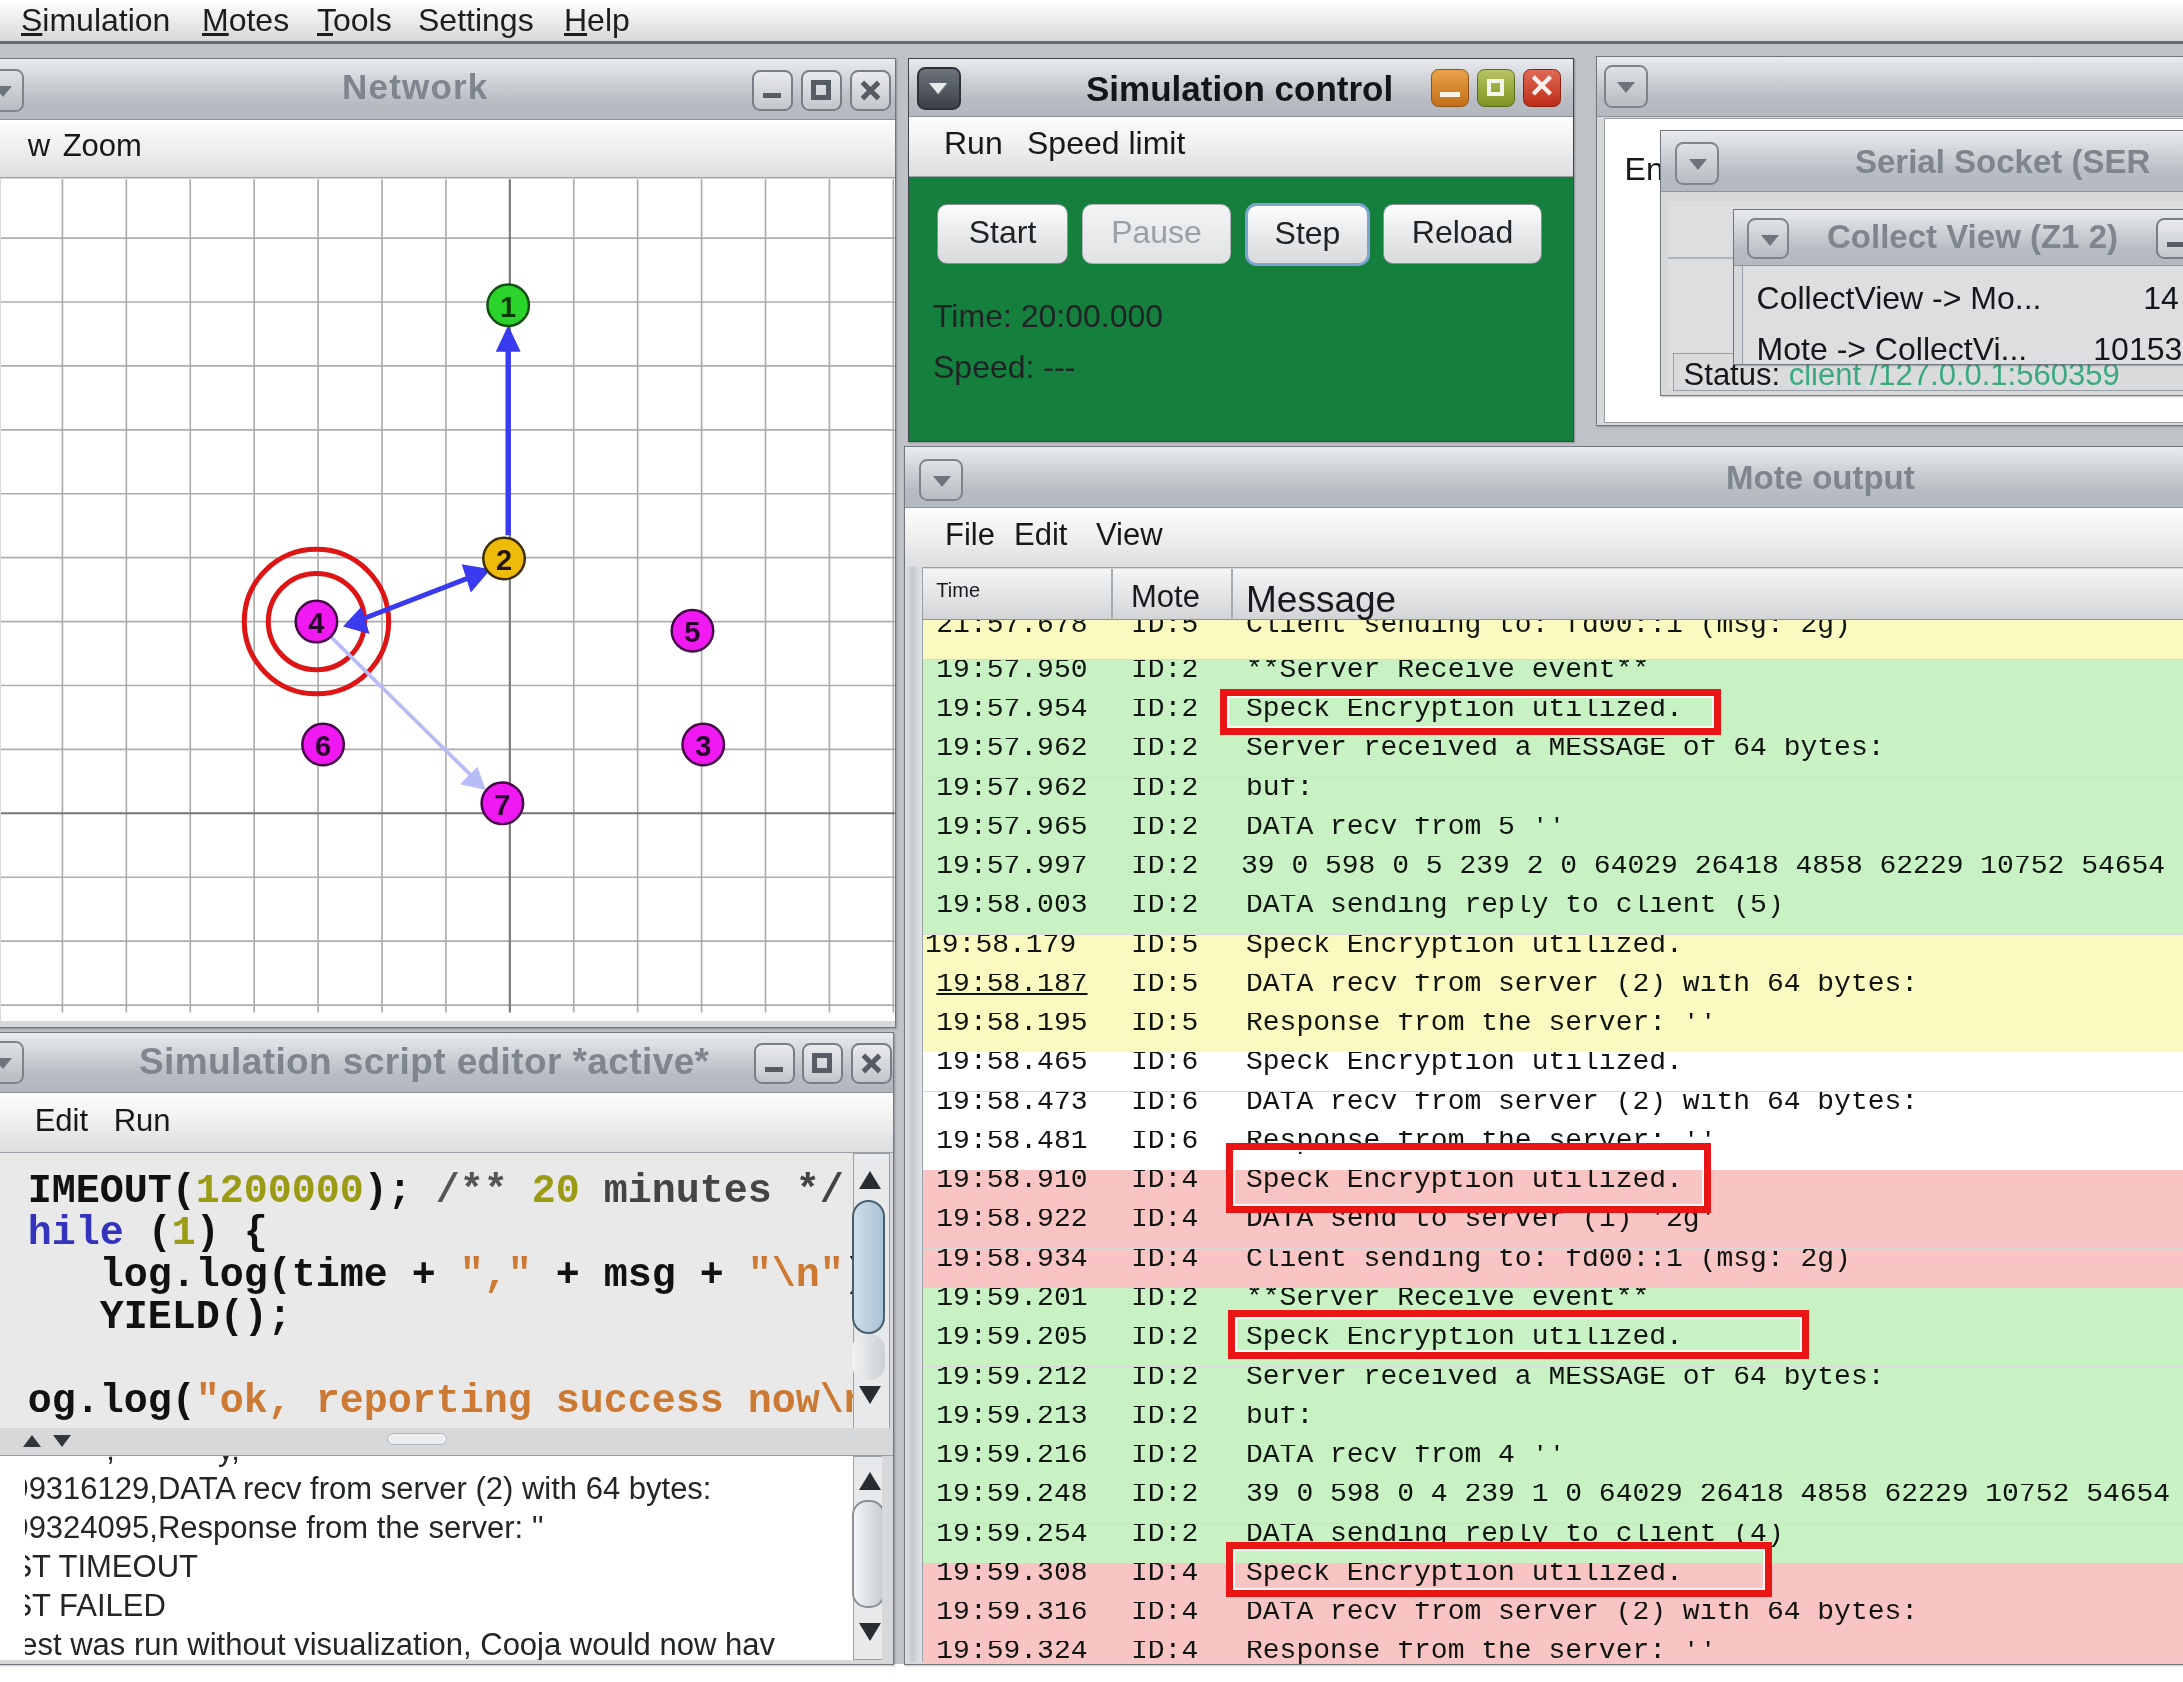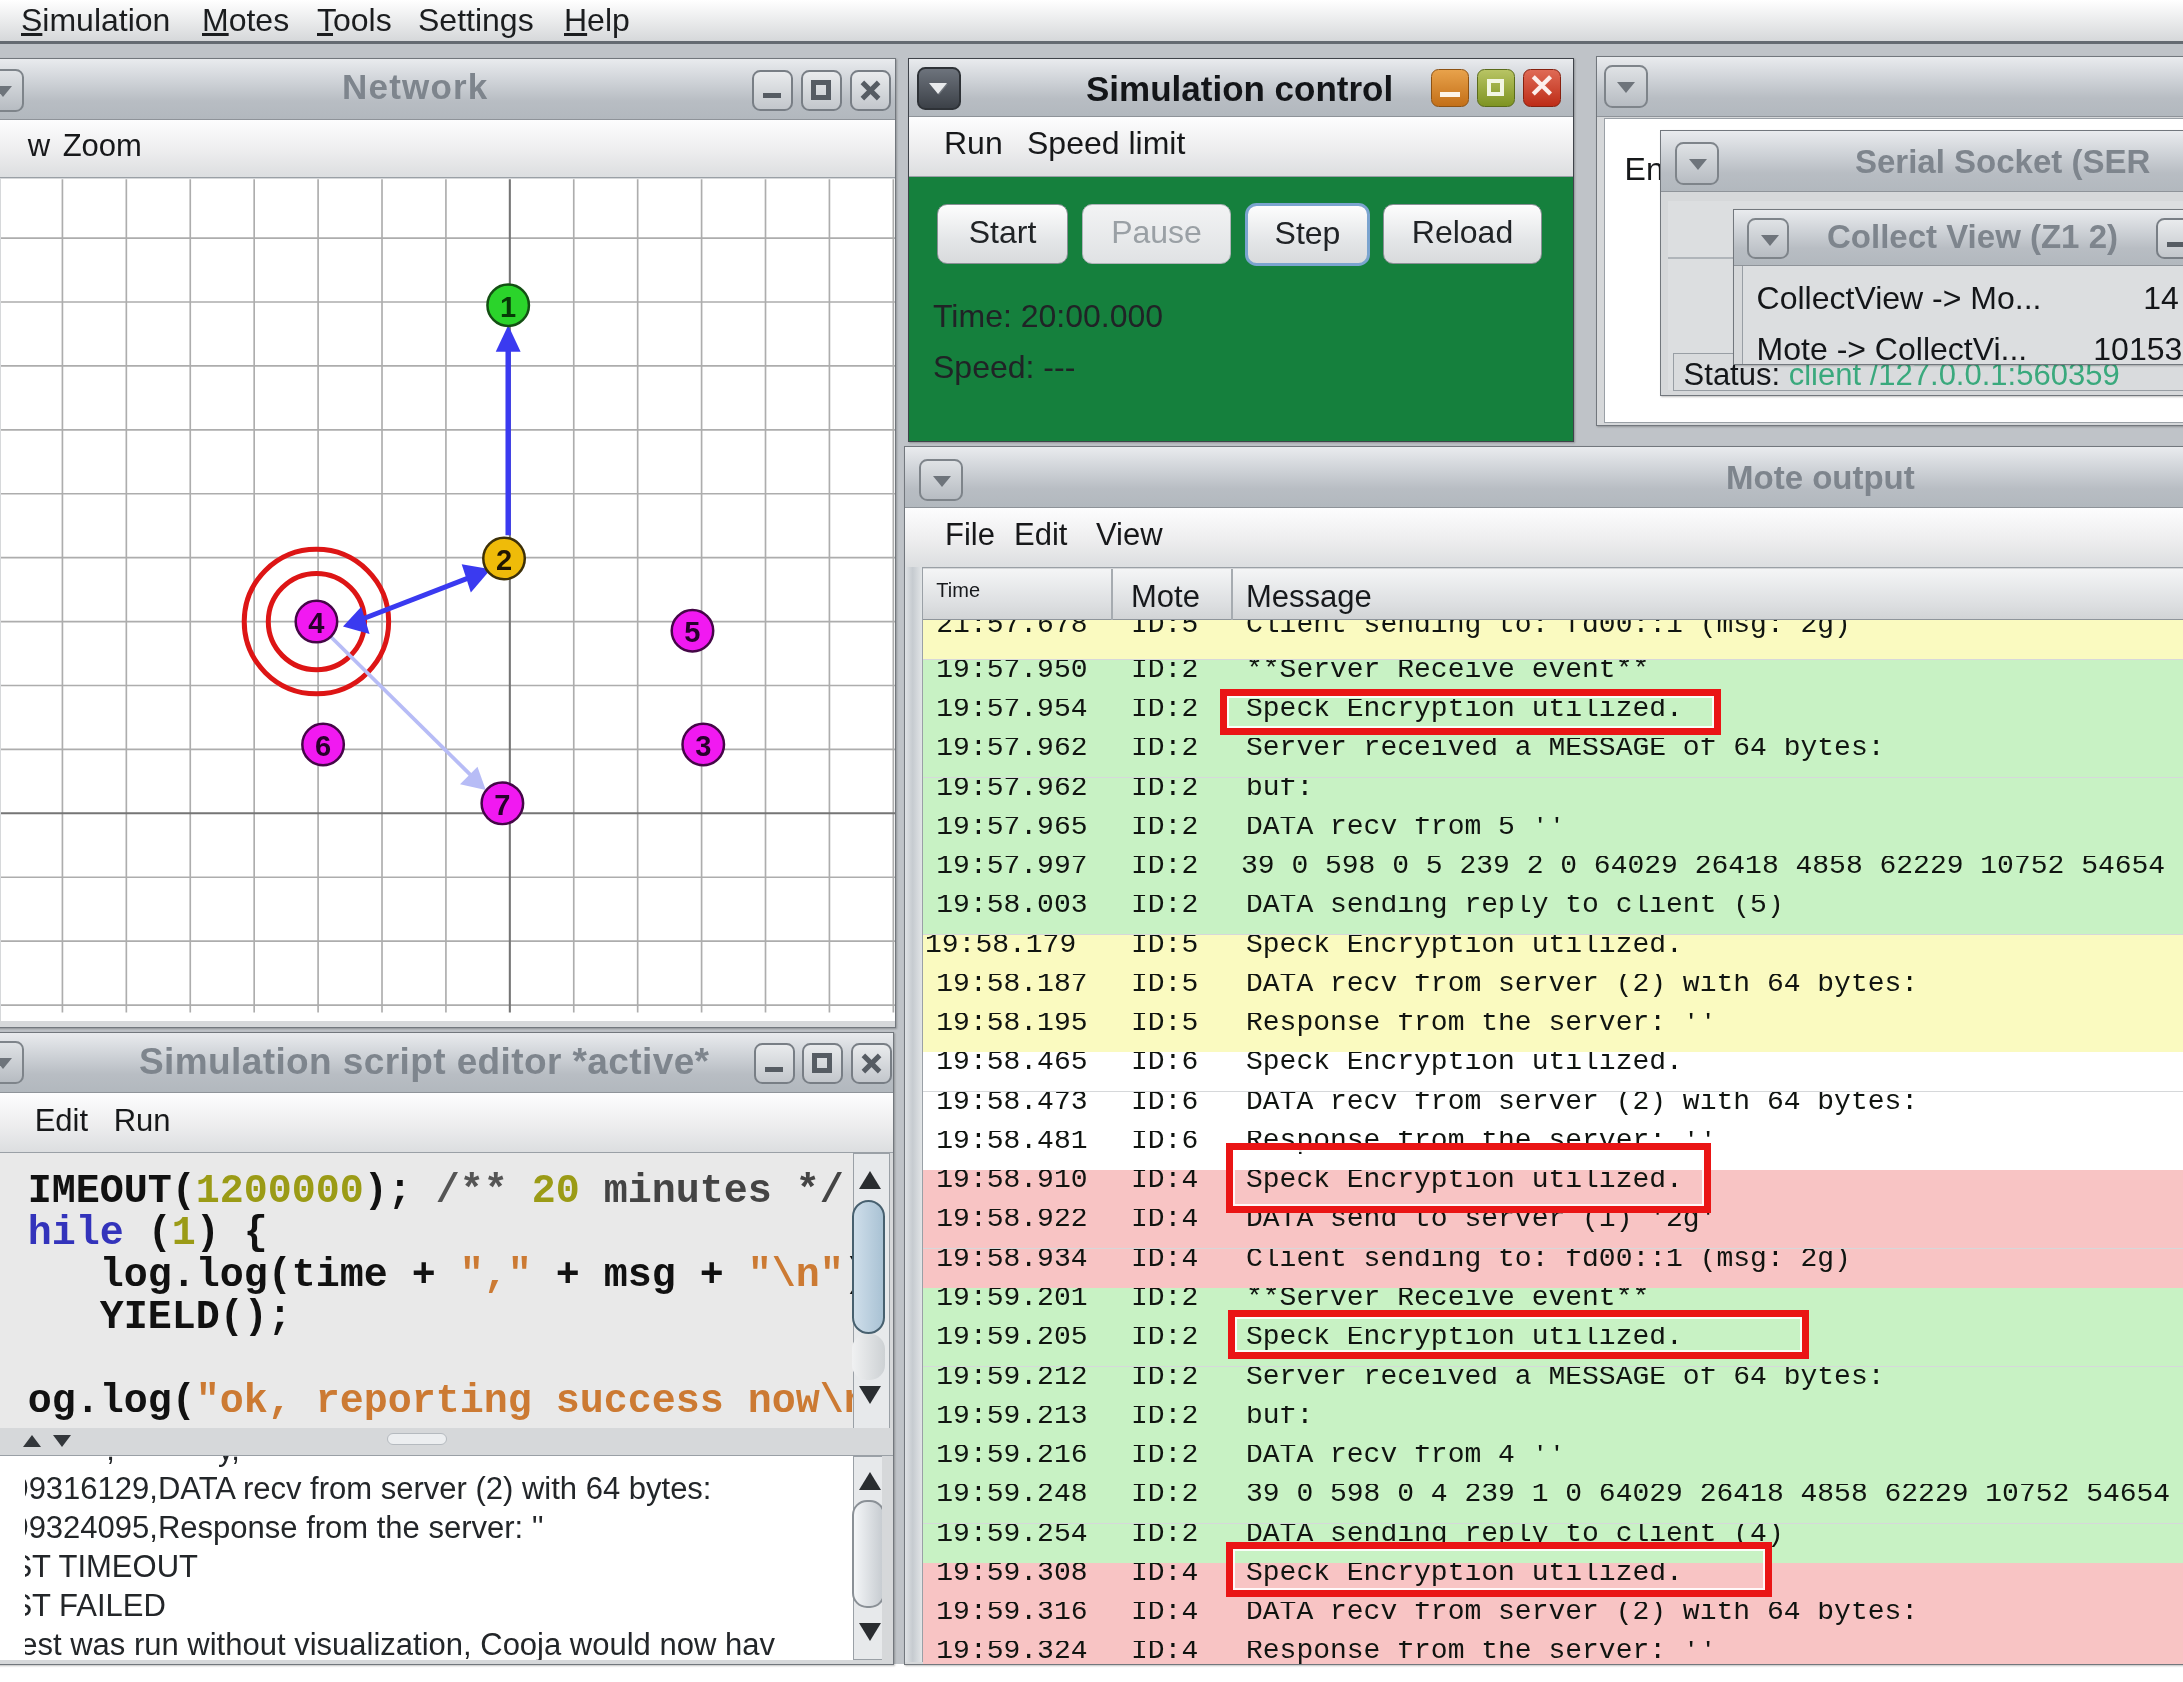--- a/index.html
+++ b/index.html
@@ -246,21 +246,21 @@
     <span style="position:absolute; left:40px; top:9px;">File</span>
     <span style="position:absolute; left:109px; top:9px;">Edit</span>
     <span style="position:absolute; left:191px; top:9px;">View</span>
   </div>
 
   <div class="abs" style="left:0px; top:120px; width:18px; height:1095px; background:linear-gradient(90deg,#dfe2e5,#c6cbd0 45%,#e2e5e7); border-right:1.7px solid #9aa0a6;"></div>
 
   <div class="abs" style="left:18px; top:122px; width:1264px; height:51px; background:linear-gradient(#f4f5f6,#dddfe1 70%,#d2d4d6); border-bottom:1.7px solid #8f959b;">
     <div class="abs" style="left:13.3px; top:10px; font-size:20px; color:#17191c;">Time</div>
     <div class="abs" style="left:208px; top:10px; font-size:31px; color:#17191c;">Mote</div>
-    <div class="abs" style="left:323px; top:10px; font-size:31px; color:#17191c;text-align:center;">Message</div>
+    <div class="abs" style="left:323px; top:10px; font-size:37px; color:#17191c;text-align:center;">Message</div>
     <div class="abs" style="left:188px; top:0px; width:1.7px; height:51px; background:#a6abb0;"></div>
     <div class="abs" style="left:308px; top:0px; width:1.7px; height:51px; background:#a6abb0;"></div>
   </div>
 
   <div class="abs" style="left:0; top:0; width:1283px; height:1215px;">
     <div class="row" style="top:173px; background:#fafac0;">
         <span class="cell" style="left:13.3px; top:-10.8px;">21:57.678</span>
         <span class="cell" style="left:208px; top:-10.8px;">ID:5</span>
         <span class="cell" style="left:323px; top:-10.8px;">Client sending to: fd00::1 (msg: 2g)</span>
       </div>
@@ -298,21 +298,21 @@
         <span class="cell" style="left:13.3px; top:-5.8px;">19:58.003</span>
         <span class="cell" style="left:208px; top:-5.8px;">ID:2</span>
         <span class="cell" style="left:323px; top:-5.8px;">DATA sending reply to client (5)</span>
       </div>
     <div class="row" style="top:488px; background:#fafac0;">
         <span class="cell" style="left:2px; top:-5.8px;">19:58.179</span>
         <span class="cell" style="left:208px; top:-5.8px;">ID:5</span>
         <span class="cell" style="left:323px; top:-5.8px;">Speck Encryption utilized.</span>
       </div>
     <div class="row" style="top:527px; background:#fafac0;">
-        <span class="cell" style="left:13.3px; top:-5.8px;">19:58.187</span>
+        <span class="cell" style="left:13.3px; top:-5.8px;text-decoration:underline;">19:58.187</span>
         <span class="cell" style="left:208px; top:-5.8px;">ID:5</span>
         <span class="cell" style="left:323px; top:-5.8px;">DATA recv from server (2) with 64 bytes:</span>
       </div>
     <div class="row" style="top:566px; background:#fafac0;">
         <span class="cell" style="left:13.3px; top:-5.8px;">19:58.195</span>
         <span class="cell" style="left:208px; top:-5.8px;">ID:5</span>
         <span class="cell" style="left:323px; top:-5.8px;">Response from the server: ''</span>
       </div>
     <div class="row" style="top:605px; background:#ffffff;">
         <span class="cell" style="left:13.3px; top:-5.8px;">19:58.465</span>

